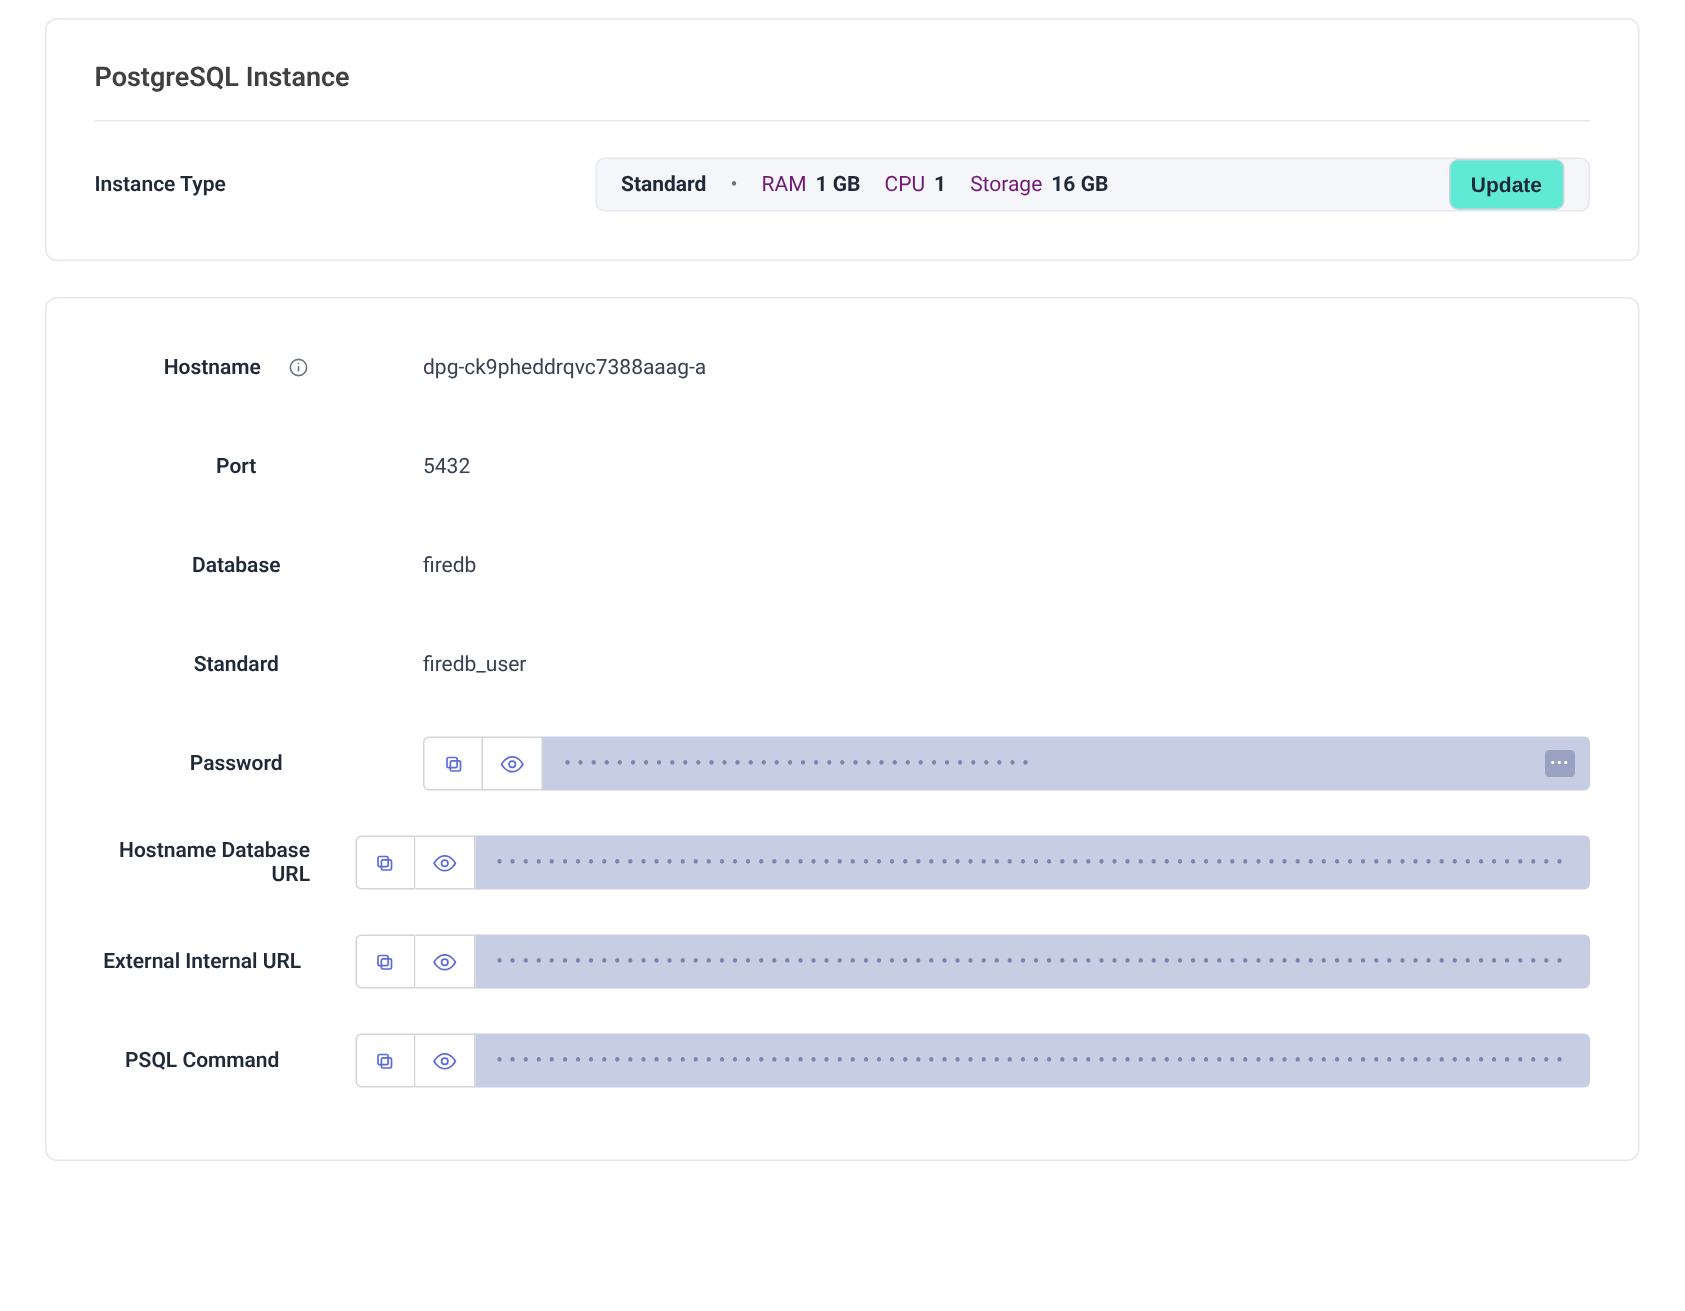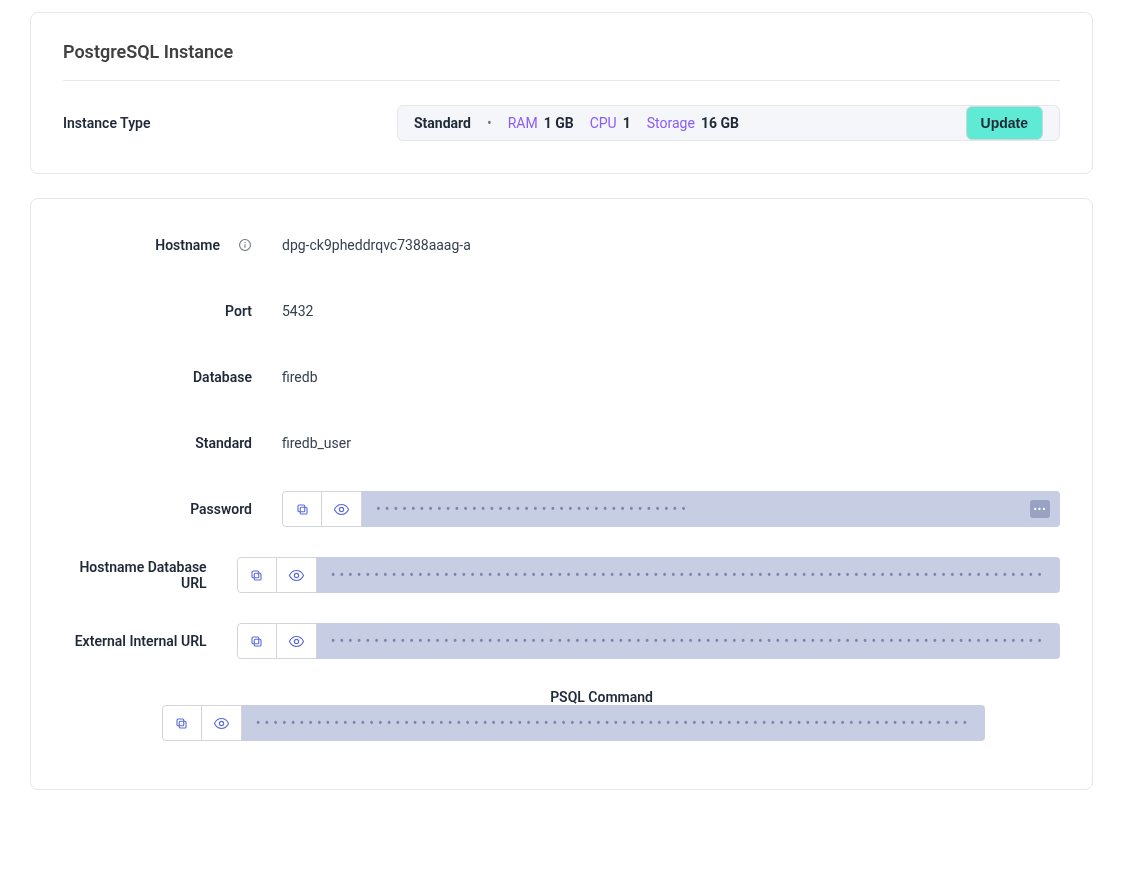--- a/index.html
+++ b/index.html
@@ -48,47 +48,47 @@
   }
   .instance-specs {
     display: flex;
     align-items: center;
     gap: 16px;
     font-size: 14px;
     color: #4b5563;
   }
   .spec-bold { font-weight: 700; color: #1f2937; }
   .spec-dot { color: #6b7280; }
-  .spec-label { color: #8b5cf6; margin-right: 6px; }
+  .spec-label { color: #701a75; margin-right: 6px; }
   .update-btn {
     background: #5eead4;
     border: 1px solid #d1d5db;
     border-radius: 6px;
     padding: 8px 14px;
     font-size: 14px;
     font-weight: 600;
     color: #1f2937;
     cursor: pointer;
   }
   .conn-row {
     display: flex;
     align-items: center;
     margin-bottom: 30px;
     min-height: 36px;
   }
-  .conn-row:last-child { margin-bottom: 16px; flex-direction: column; }
+  .conn-row:last-child { margin-bottom: 16px; }
   .conn-label {
     width: 195px;
     text-align: right;
     font-size: 14px;
     font-weight: 600;
     color: #1f2937;
     padding-right: 6px;
     display: flex;
-    justify-content: flex-end;
+    justify-content: center;
     align-items: center;
     gap: 18px;
   }
   .conn-value {
     flex: 1;
     font-size: 14px;
     color: #374151;
     padding-left: 24px;
     display: flex;
     align-items: center;

